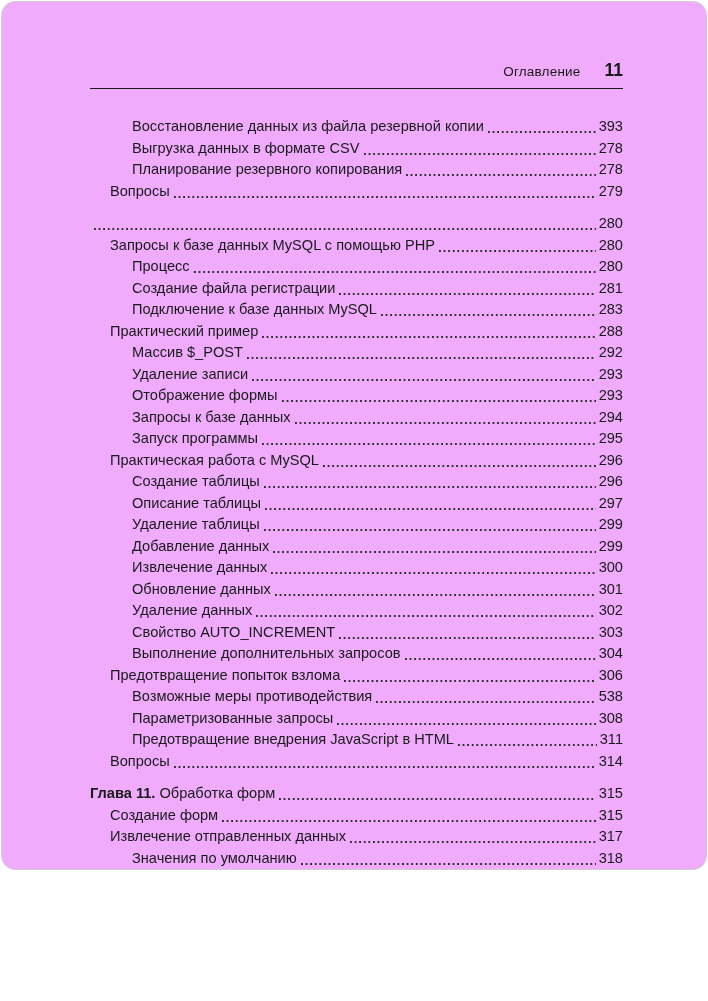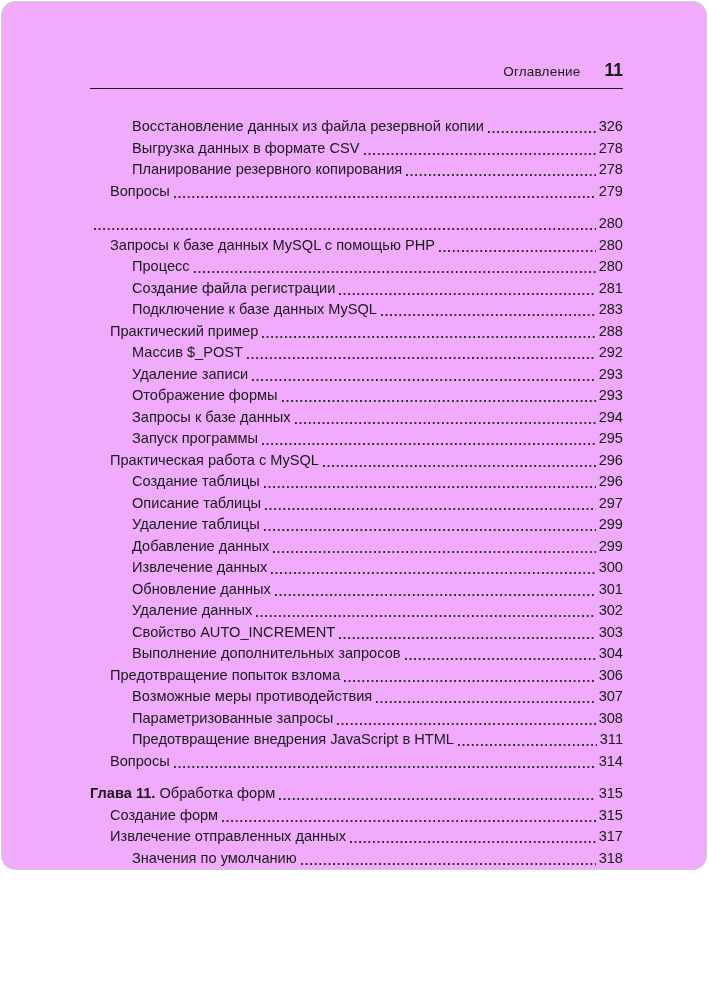--- a/index.html
+++ b/index.html
@@ -85,21 +85,21 @@
   <div class="content">
     <div class="header-row">
       <span class="header-title">Оглавление</span>
       <span class="header-num">11</span>
     </div>
     <div class="header-rule"></div>
     <div class="toc">
         <div class="toc-row level2">
           <span class="toc-label">Восстановление данных из файла резервной копии</span>
           <span class="toc-dots"></span>
-          <span class="toc-page">326</span>
+          <span class="toc-page">393</span>
         </div>
         <div class="toc-row level2">
           <span class="toc-label">Выгрузка данных в формате CSV</span>
           <span class="toc-dots"></span>
           <span class="toc-page">278</span>
         </div>
         <div class="toc-row level2">
           <span class="toc-label">Планирование резервного копирования</span>
           <span class="toc-dots"></span>
           <span class="toc-page">278</span>
@@ -214,21 +214,21 @@
           <span class="toc-page">304</span>
         </div>
         <div class="toc-row level1">
           <span class="toc-label">Предотвращение попыток взлома</span>
           <span class="toc-dots"></span>
           <span class="toc-page">306</span>
         </div>
         <div class="toc-row level2">
           <span class="toc-label">Возможные меры противодействия</span>
           <span class="toc-dots"></span>
-          <span class="toc-page">307</span>
+          <span class="toc-page">538</span>
         </div>
         <div class="toc-row level2">
           <span class="toc-label">Параметризованные запросы</span>
           <span class="toc-dots"></span>
           <span class="toc-page">308</span>
         </div>
         <div class="toc-row level2">
           <span class="toc-label">Предотвращение внедрения JavaScript в HTML</span>
           <span class="toc-dots"></span>
           <span class="toc-page">311</span>

